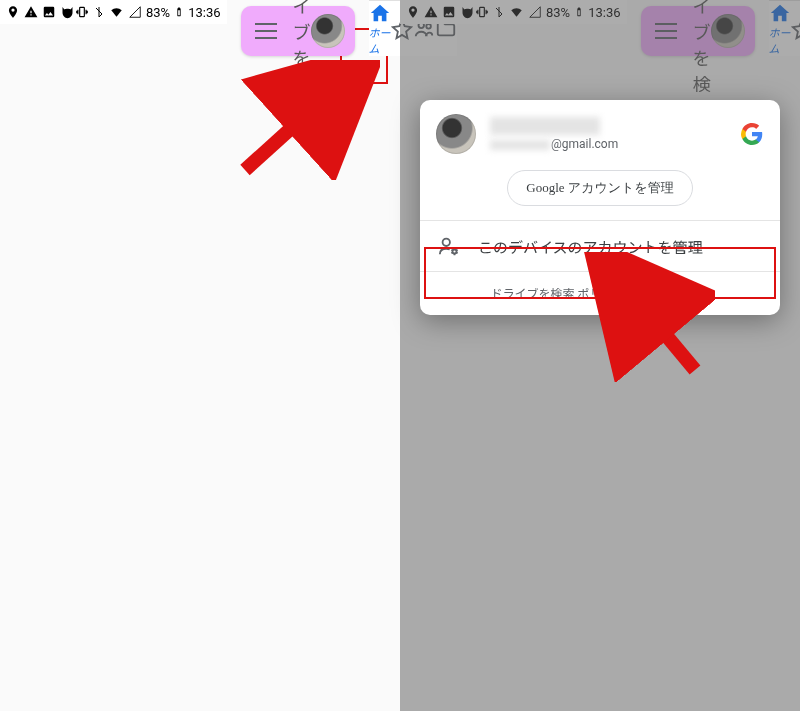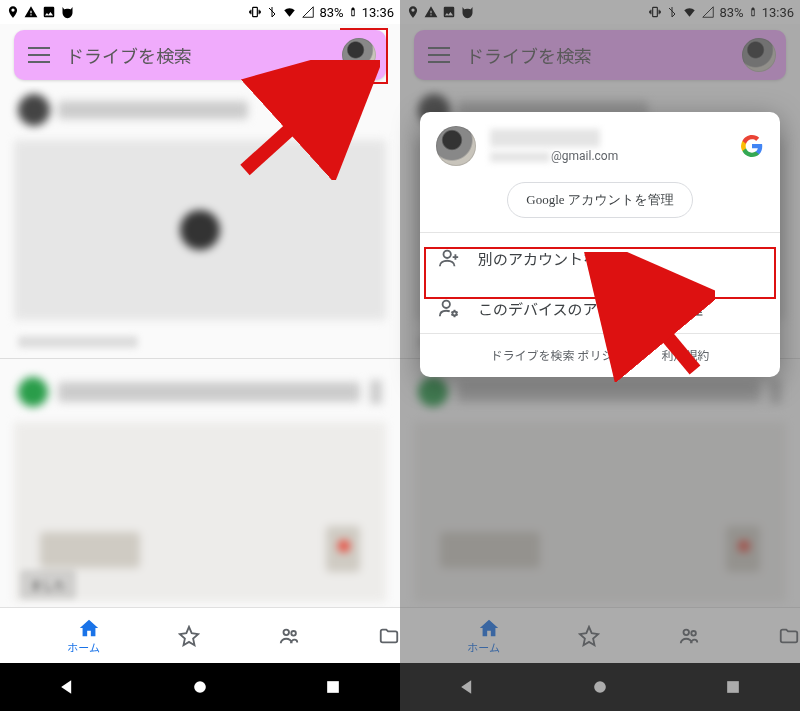--- a/index.html
+++ b/index.html
@@ -9,21 +9,21 @@
     background: #000;
     font-family: "Roboto", "Noto Sans JP", -apple-system, sans-serif;
     display: flex;
     overflow: hidden;
   }
   .phone {
     width: 400px;
     height: 711px;
     position: relative;
     display: flex;
-    flex-direction: column;
+    flex-direction: row;
     background: #fafafa;
   }
   
   .status-bar {
     height: 24px;
     background: #fff;
     display: flex;
     align-items: center;
     justify-content: space-between;
     padding: 0 6px;
@@ -99,21 +99,21 @@
 
   
   .bottomnav {
     height: 56px;
     background: #fff;
     display:flex;
     border-top: 1px solid #e0e0e0;
     align-items:center;
     z-index:3;
   }
-  .navitem { flex:1; display:flex; flex-direction:column; align-items:flex-end; justify-content:center; gap:0px; color:#5f6368; font-size:11px; }
+  .navitem { flex:1; display:flex; flex-direction:column; align-items:flex-end; justify-content:center; gap:0px; color:#5f6368; font-size:11px;font-style:italic; }
   .navitem.active { color:#1a73e8; }
   .navitem svg { width:22px; height:22px; }
   .navitem .lbl { margin-top:0px; }
 
   
   .androidnav {
     height: 48px;
     background: #000;
     display:flex;
     align-items:center;
@@ -129,21 +129,21 @@
   .phone.right .content,
   .phone.right .searchbar,
   .phone.right .status-bar,
   .phone.right .bottomnav {
     position: relative;
   }
   .phone.right .dim { position:absolute; inset:0; background:rgba(90,90,90,0.5); z-index:6; pointer-events:none;}
 
   .popup {
     position:absolute;
-    top:112px; left:20px; right:20px;
+    top:100px; left:20px; right:20px;
     background:#fff;
     border-radius:10px;
     box-shadow:0 6px 28px rgba(0,0,0,0.35);
     z-index:20;
     padding-bottom:6px;
   }
   .popup-head {
     display:flex; align-items:center;
     padding:14px 16px 10px 16px;
     gap:14px;
@@ -470,27 +470,20 @@
         <path fill="#34A853" d="M24 46c5.8 0 10.7-1.9 14.3-5.3l-7-5.5c-2 1.3-4.5 2.1-7.3 2.1-5.6 0-10.3-3.8-12-8.9H4.8v5.6C8.3 41 15.5 46 24 46z"></path>
         <path fill="#FBBC05" d="M12 28.4c-.5-1.3-.7-2.8-.7-4.4s.3-3 .7-4.4v-5.6H4.8A22 22 0 002 24c0 3.6.9 7 2.8 10l7.2-5.6z"></path>
         <path fill="#EA4335" d="M24 10.7c3.2 0 6 .1 8.2 3.2l6.2-6.2C34.6 3.9 29.8 2 24 2 15.5 2 8.3 7 4.8 14l7.2 5.6c1.7-5.1 6.4-8.9 12-8.9z"></path>
       </svg>
     </div>
     <div class="manage-btn">
       <button>Google アカウントを管理</button>
     </div>
     <div class="popup-divider"></div>
 
-    <div class="popup-item">
-      <svg viewBox="0 0 24 24" fill="none" stroke="currentColor" stroke-width="2">
-          <circle cx="10" cy="8" r="4"></circle>
-          <path d="M2 21c0-4 4-6 8-6s8 2 8 6M19 8v6M16 11h6"></path>
-        </svg>
-      <span>別のアカウントを追加</span>
-    </div>
 
     <div class="popup-item">
       <svg viewBox="0 0 24 24" fill="none" stroke="currentColor" stroke-width="2">
           <circle cx="9" cy="8" r="4"></circle>
           <path d="M2 21c0-4 3-6 7-6 1.4 0 2.7.2 3.8.7"></path>
           <circle cx="18" cy="18" r="2.2"></circle>
           <path d="M18 14v1.3M18 20.7V22M21.4 16l-1.1.7M15.7 19.3l-1.1.7M21.4 20l-1.1-.7M15.7 16.7l-1.1-.7"></path>
         </svg>
       <span>このデバイスのアカウントを管理</span>
     </div>

